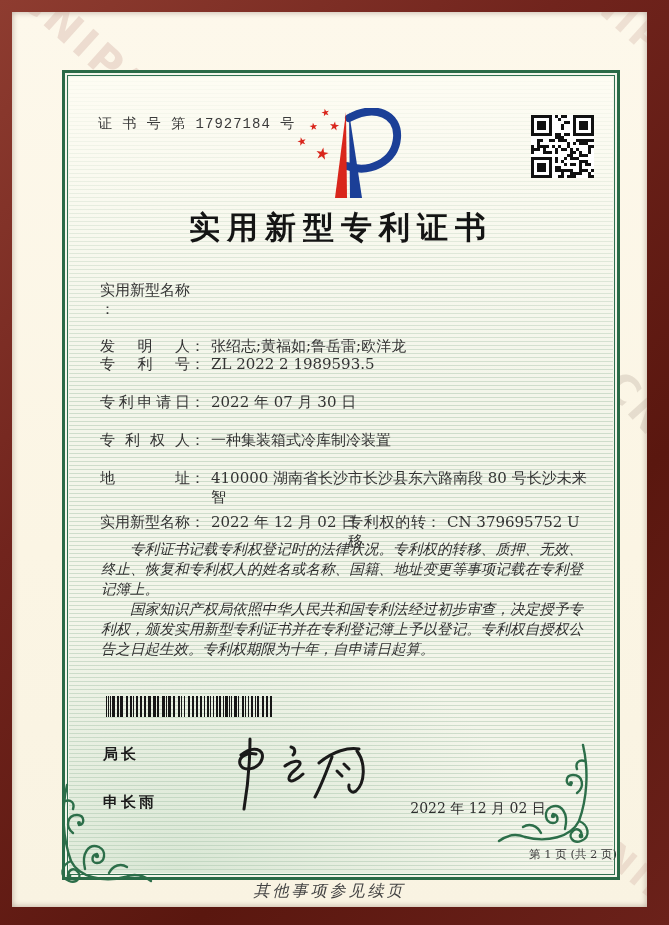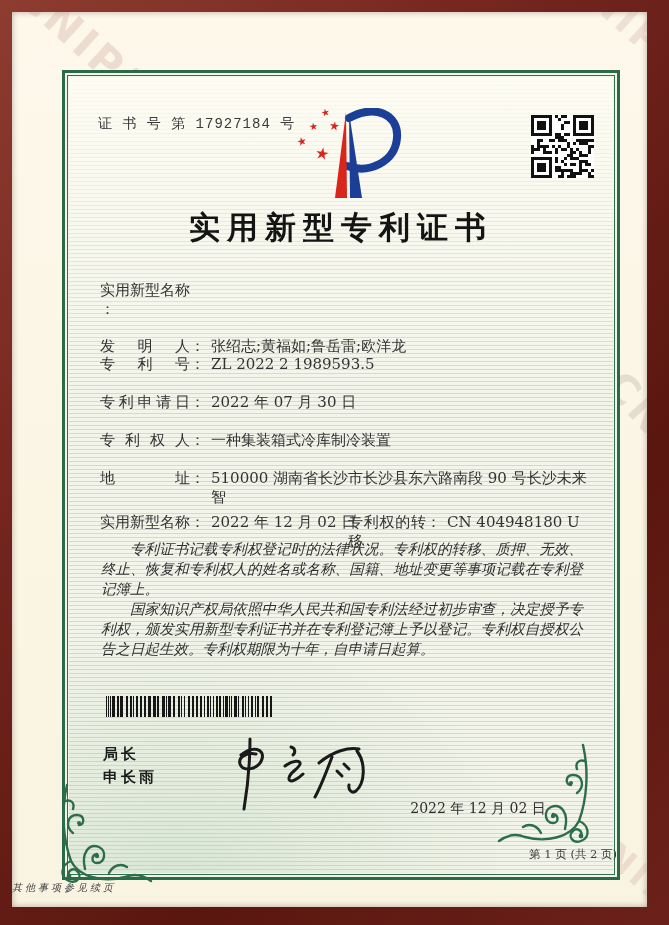--- a/index.html
+++ b/index.html
@@ -32,26 +32,26 @@
   .fval{white-space:nowrap;}
   .fval2{white-space:normal;}
   .pair2{position:absolute;left:248px;top:0;display:flex;}
   .pair2 .flabel{width:78px;}
   .paras{position:absolute;left:86px;top:524px;width:482px;font-size:14.5px;line-height:20px;
     color:#2f2f2f;font-style:italic;text-align:justify;}
   .paras p{margin:0;text-indent:2em;}
   .barcode{position:absolute;left:91px;top:681px;width:170px;height:21px;}
   .signer{position:absolute;left:88px;top:730px;font-family:"DejaVu Sans",sans-serif;
     font-weight:bold;font-size:15px;color:#1c1c1c;letter-spacing:3px;}
-  .signer div{margin-bottom:4px;}
+  .signer div{margin-bottom:29px;}
   .sig{position:absolute;left:196px;top:718px;}
   .date{position:absolute;left:368px;top:785px;width:190px;text-align:center;font-size:14px;color:#2e2e2e;}
   .pageno{position:absolute;left:0;top:832px;width:100%;text-align:right;font-size:11.5px;color:#3c3c3c;}
-  .footer-note{position:absolute;left:0;top:869px;width:100%;text-align:left;
-    font-size:10px;font-style:italic;color:#444;letter-spacing:3px;}
+  .footer-note{position:absolute;left:0;top:869px;width:100%;text-align:center;
+    font-size:16px;font-style:italic;color:#444;letter-spacing:3px;}
   .orn{position:absolute;pointer-events:none;}
   .orn-right{right:18px;bottom:28px;transform:scaleX(-1);}
 </style>
 </head>
 <body>
 
 <div class="frame">
   <div class="paper">
 
     <div class="wm" style="left:-8px;top:6px;font-size:42px;color:rgba(205,168,156,.34);transform:rotate(42deg);">CNIPA</div>
@@ -233,31 +233,31 @@
         </div>
         <div class="frow" style="top:358px;">
           <span class="flabel">专利权人</span>
             <span class="colon">：</span>
           <span class="fval">一种集装箱式冷库制冷装置</span>
         </div>
         <div class="frow" style="top:396px;">
           <span class="flabel">地址</span>
             <span class="colon">：</span>
           <span class="fval2" style="width:385px;">
-            <span style="display:block;">510000 湖南省长沙市长沙县东六路南段 90 号长沙未来智</span>
+            <span style="display:block;">410000 湖南省长沙市长沙县东六路南段 80 号长沙未来智</span>
           </span>
         </div>
         <div class="frow" style="top:440px;width:470px;">
           <span class="flabel">实用新型名称</span>
             <span class="colon">：</span>
           <span class="fval">2022 年 12 月 02 日</span>
           <span class="pair2">
             <span class="flabel">专利权的转移</span>
               <span class="colon">：</span>
-            <span class="fval">CN 404948180 U</span>
+            <span class="fval">CN 379695752 U</span>
           </span>
         </div>
       </div>
 
       <div class="paras" style="left:36px;top:466px;">
         <p>专利证书记载专利权登记时的法律状况。专利权的转移、质押、无效、终止、恢复和专利权人的姓名或名称、国籍、地址变更等事项记载在专利登记簿上。</p>
         <p>国家知识产权局依照中华人民共和国专利法经过初步审查，决定授予专利权，颁发实用新型专利证书并在专利登记簿上予以登记。专利权自授权公告之日起生效。专利权期限为十年，自申请日起算。</p>
       </div>
 
       <svg class="barcode" style="left:41px;top:623px;" id="barSvg" viewBox="0 0 170 21" preserveAspectRatio="none">

